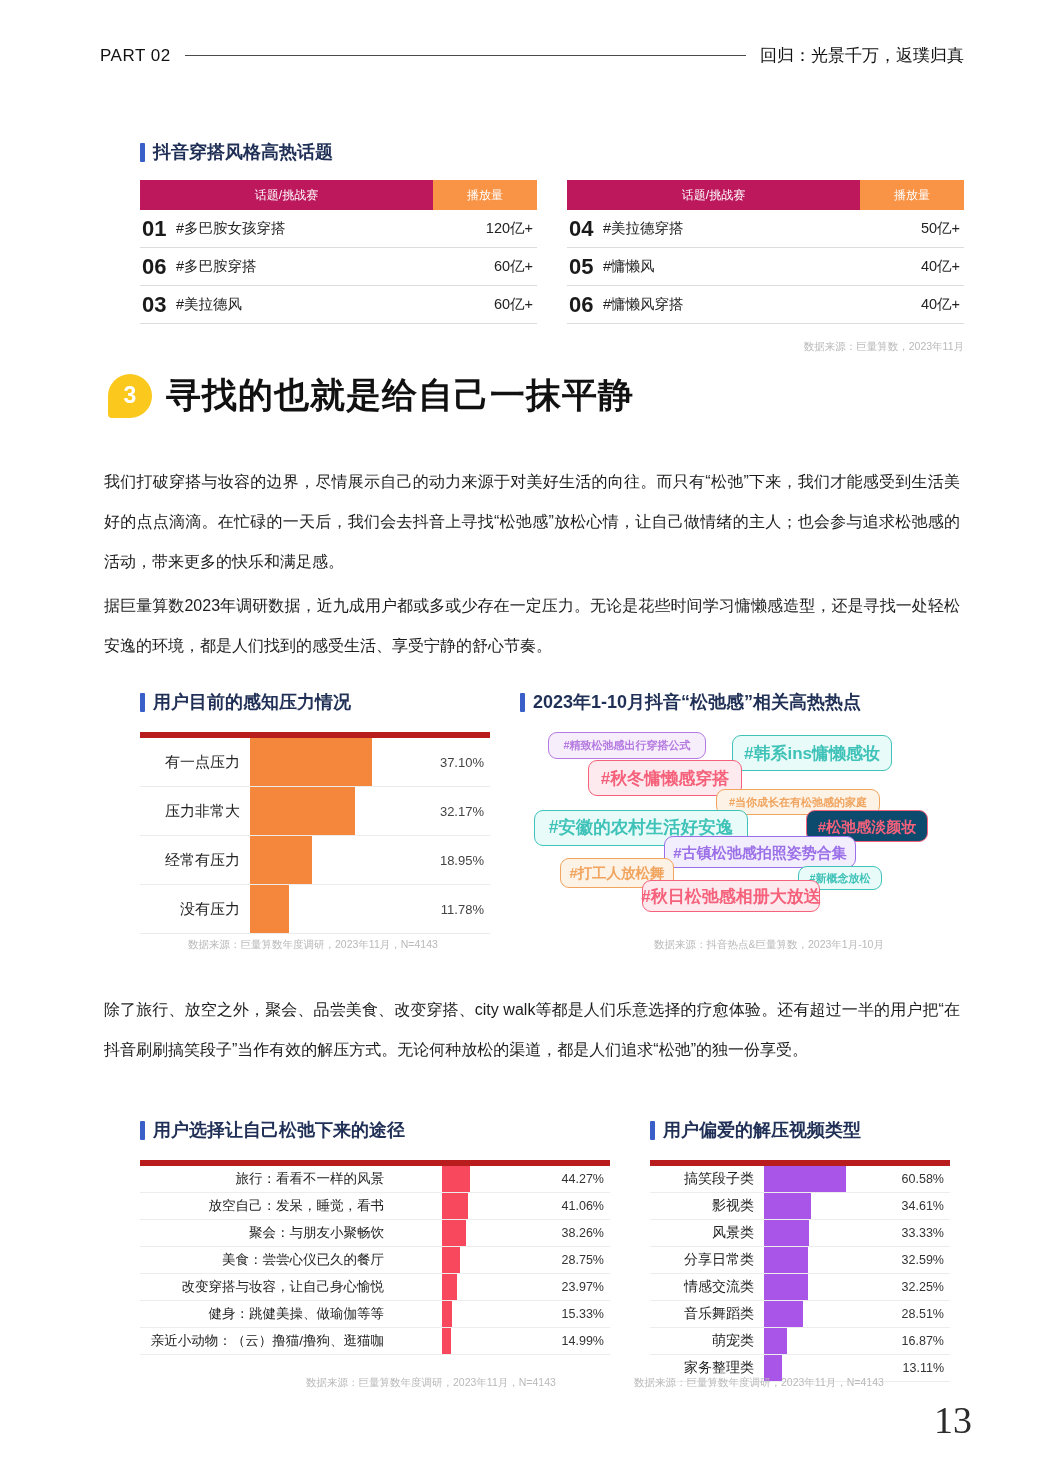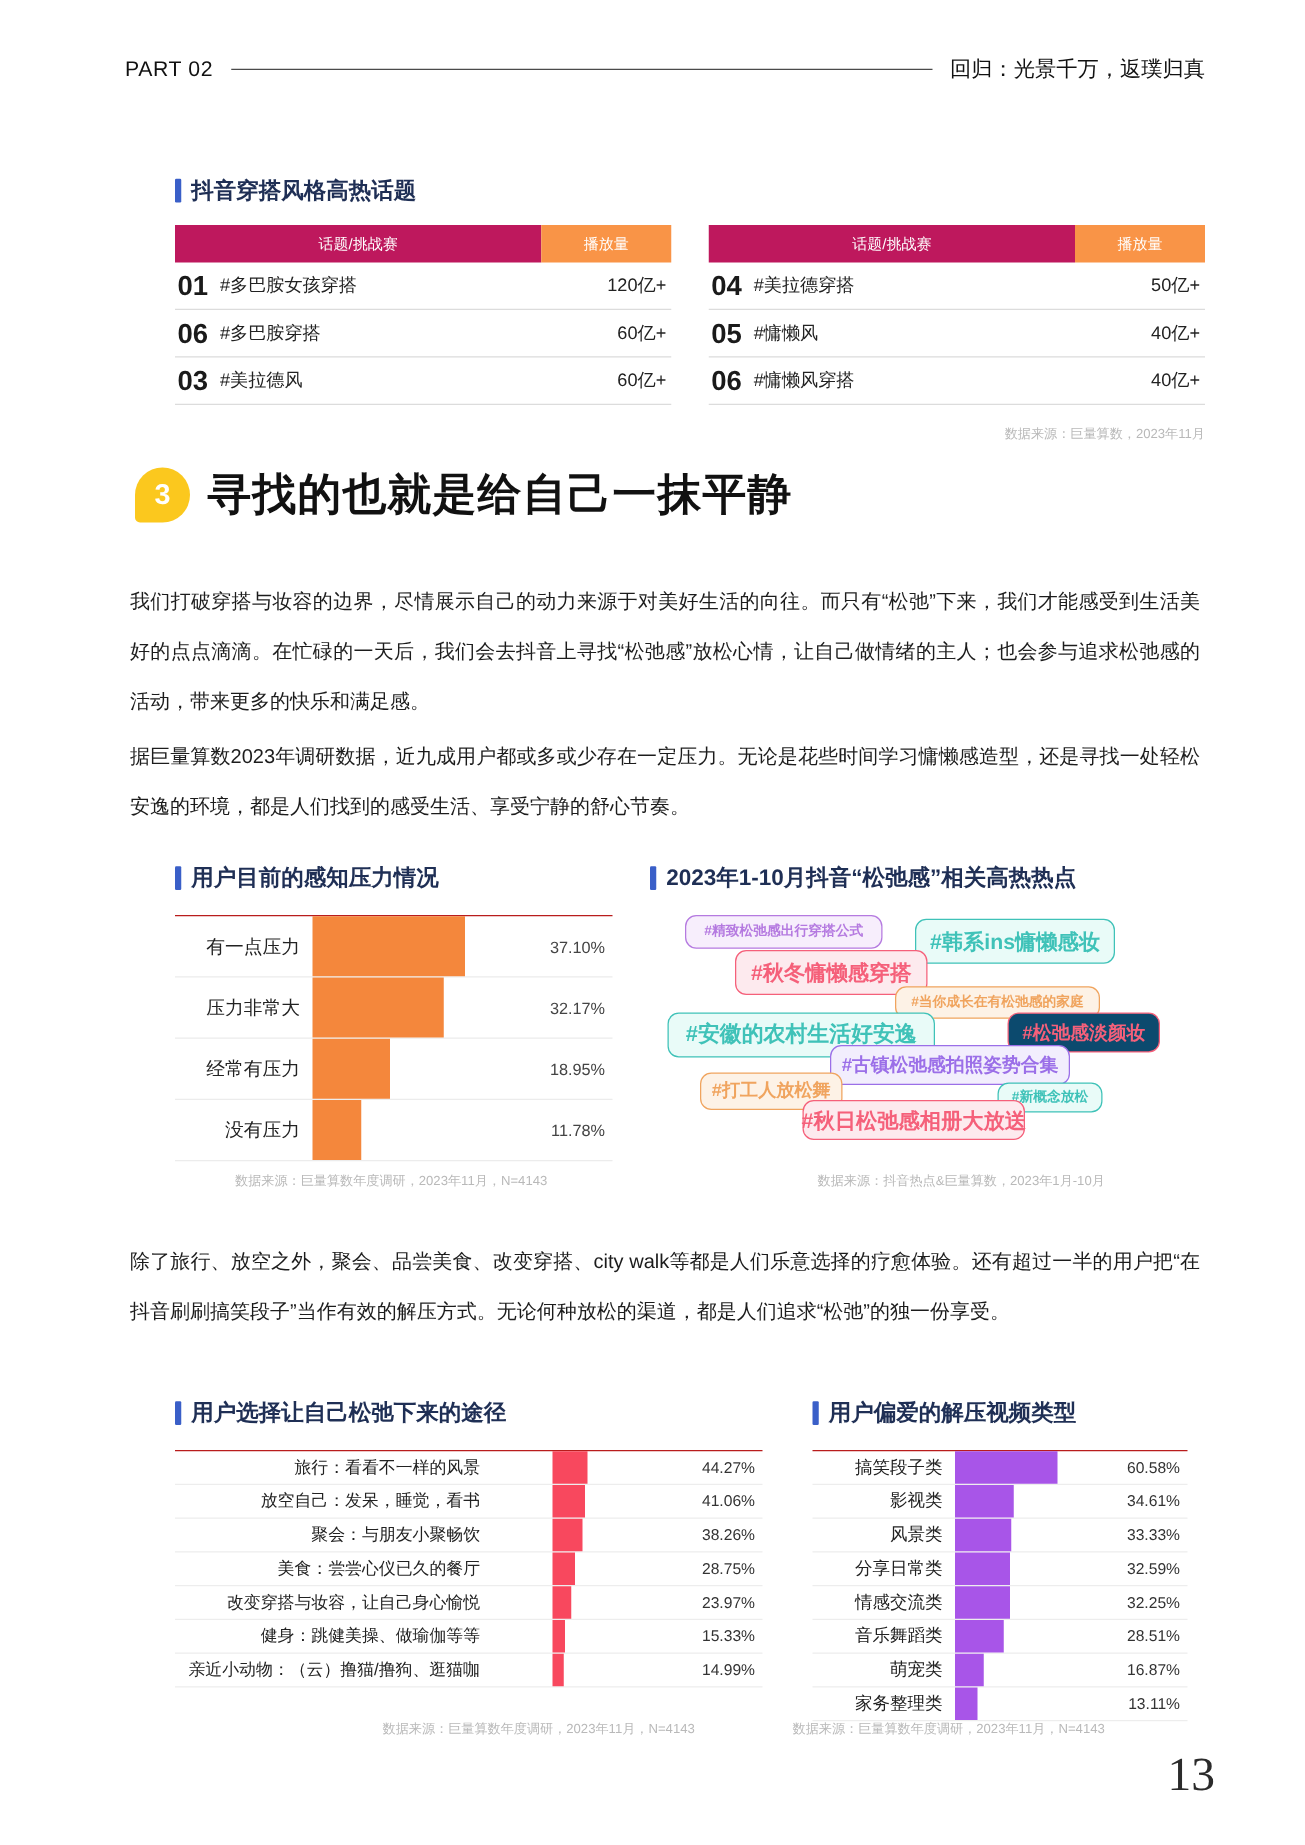--- a/index.html
+++ b/index.html
@@ -52,21 +52,21 @@
   #p2{top:586px;}
   #p3{top:990px;}
 
   
   .chart-block{position:absolute;}
   .chart-title{margin-bottom:18px;}
 
   
   .bchart{position:relative;}
   .brow{display:flex;align-items:stretch;border-bottom:1px solid #e6e6e6;}
-  .brow:first-child{border-top:1px solid #b91c1c;justify-content:center;}
+  .brow:first-child{border-top:6px solid #b91c1c;justify-content:center;}
   .blabel{font-size:14px;color:#222;display:flex;align-items:center;justify-content:flex-end;padding-right:10px;}
   .btrack{position:relative;flex:1;}
   .bfill{position:absolute;left:0;top:0;bottom:0;}
   .bval{font-size:12.5px;color:#333;display:flex;align-items:center;justify-content:flex-end;padding-right:6px;}
 
   
   #stress{left:140px;top:690px;width:350px;}
   #stress .brow{height:48px;border-bottom:1px solid #ececec;}
   #stress .blabel{width:100px;font-size:15px;}
   #stress .btrack{width:auto;}

